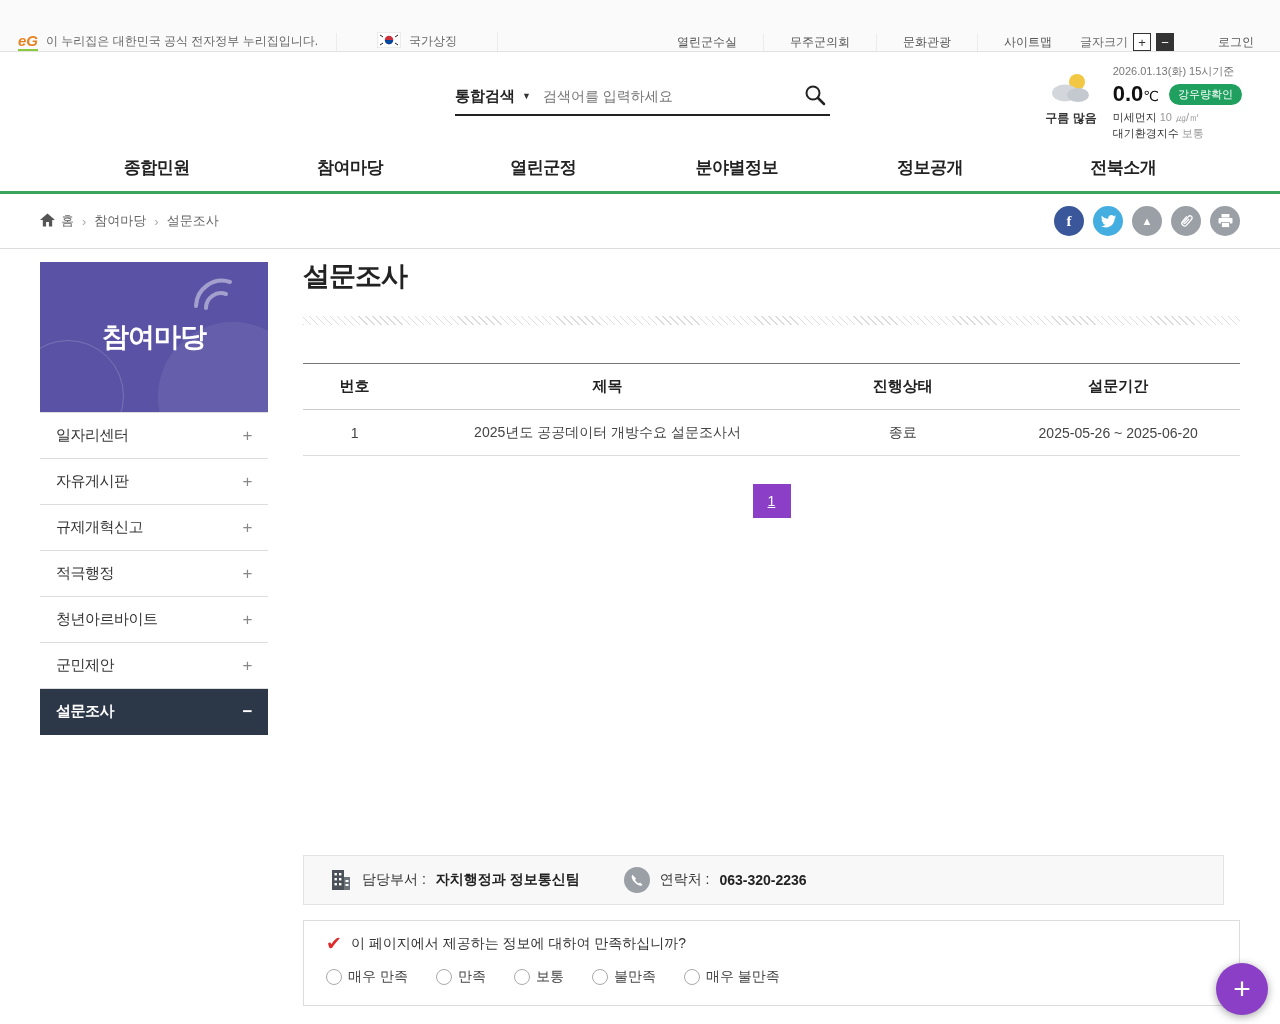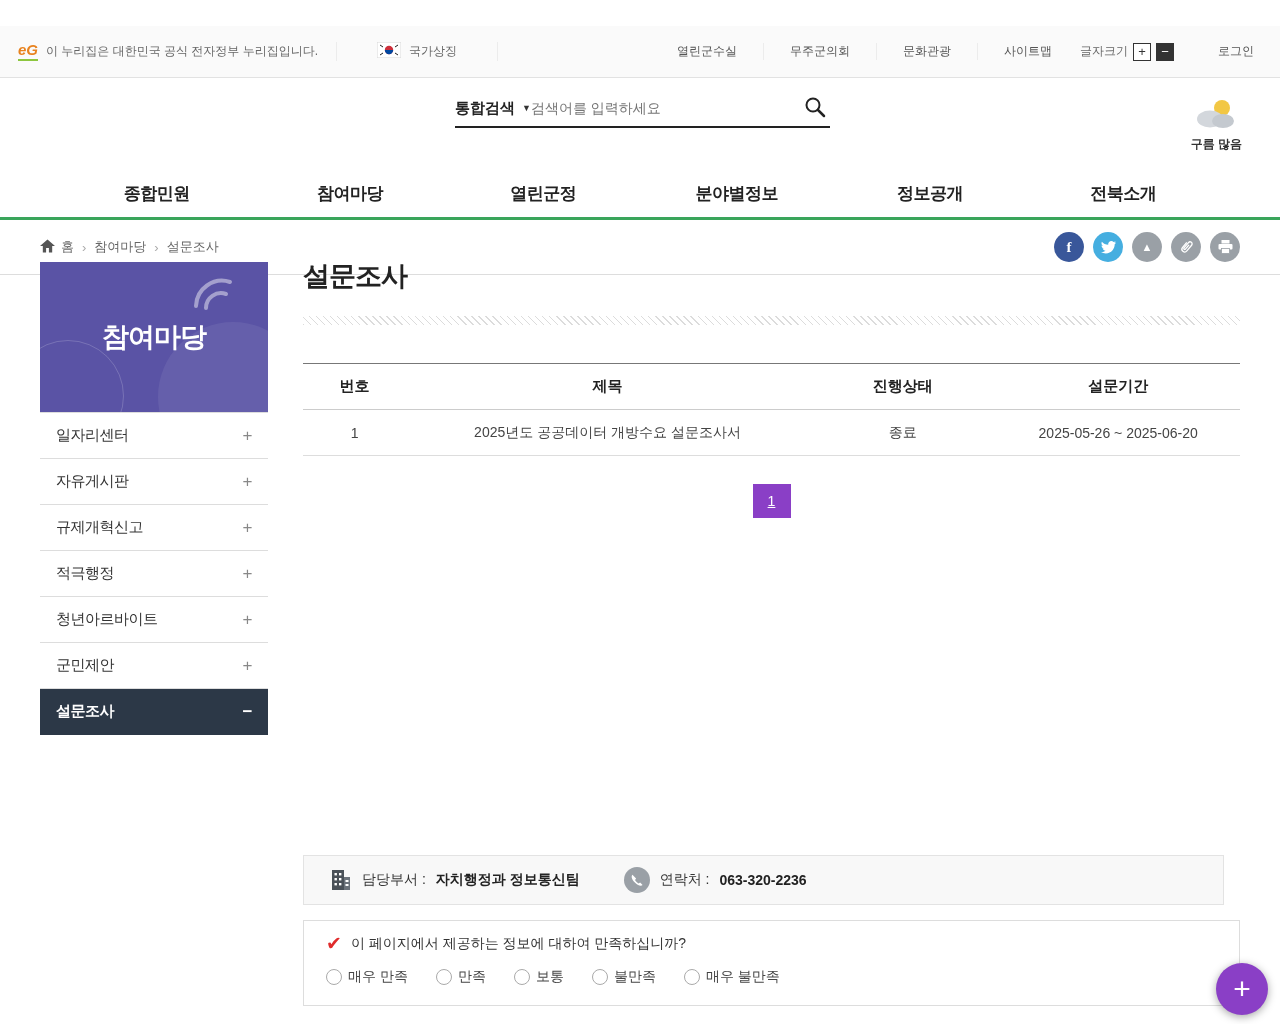--- a/index.html
+++ b/index.html
@@ -1,33 +1,33 @@
 <!DOCTYPE html>
 <html lang="ko"><head>
 <meta charset="utf-8">
 <style>
   * { box-sizing: border-box; margin: 0; padding: 0; }
   body { width:1280px; height:1024px; font-family:"Liberation Sans","DejaVu Sans",sans-serif; background:#fff; color:#333; position:relative; overflow:hidden; }
 
   
-  .utilbar { height:52px; background:#fafafa; border-bottom:1px solid #e2e2e2; display:flex; align-items:center; font-size:12px; color:#666;margin-top:26px; }
+  .utilbar { height:52px; background:#fafafa; border-bottom:1px solid #e2e2e2; display:flex; align-items:flex-end; font-size:12px; color:#666; }
   .ub-cell { display:flex; align-items:center; gap:8px; padding:0 18px; border-right:1px solid #ececec; white-space:nowrap; }
   .ub-spacer { flex:1; border-right:1px solid #ececec; }
   .ub-link { cursor:pointer; color:#555; text-decoration:none; padding:0 26px; }
   .eg-logo { font-weight:bold; font-style:italic; color:#e8821e; font-size:15px; border-bottom:2px solid #8dc63f; line-height:1.1; }
   .fs-btn { width:18px; height:18px; font-size:13px; line-height:1; cursor:pointer; display:flex; align-items:center; justify-content:center; }
   .fs-plus { background:#fff; border:1px solid #333; color:#333; }
   .fs-minus { background:#333; border:1px solid #333; color:#fff; }
 
   
   .header { height:90px; position:relative; background:#fff; }
   .logo { position:absolute; left:38px; top:20px; display:flex; align-items:center; gap:10px; cursor:pointer; }
   .logo-text { font-size:24px; font-weight:bold; color:#2f9e52; letter-spacing:-1px; }
   .logo-text .city { color:#137a47; margin-left:6px; }
-  .search { position:absolute; left:455px; top:12px; width:375px; height:38px; border-bottom:2px solid #222; display:flex; align-items:center; gap:0; }
+  .search { position:absolute; left:455px; top:26px; width:375px; height:38px; border-bottom:2px solid #222; display:flex; align-items:center; gap:12px; }
   .search-cat { font-size:15px; font-weight:bold; color:#222; cursor:pointer; display:flex; align-items:center; gap:7px; }
   .search-arrow { font-size:9px; color:#333; }
   .search-input { flex:1; border:0; outline:0; font-size:14px; background:transparent; color:#0f172a; }
   .search-btn { background:none; border:0; cursor:pointer; padding:0 4px; }
   .weather { position:absolute; right:38px; top:12px; display:flex; gap:16px; }
   .weather-left { text-align:center; padding-top:8px; }
   .w-cond { font-size:12px; font-weight:bold; color:#333; margin-top:2px; }
   .w-date { font-size:11px; color:#777; }
   .w-temp-row { display:flex; align-items:center; gap:10px; margin:2px 0 3px; }
   .w-temp { font-size:22px; font-weight:bold; color:#111; }
@@ -149,20 +149,29 @@
   <div class="weather">
     <div class="weather-left">
       <span>
         <svg width="44" height="32" viewBox="0 0 44 32">
             <circle cx="28" cy="10" r="8" fill="#f2c744"></circle>
             <ellipse cx="16" cy="21" rx="13" ry="8.5" fill="#d3d7dc"></ellipse>
             <ellipse cx="29" cy="23" rx="11" ry="7" fill="#c4c9cf"></ellipse>
           </svg>
       </span>
       <div class="w-cond">구름 많음</div>
+    </div>
+    <div>
+      <div class="w-date">2026.01.13(화) 15시기준</div>
+      <div class="w-temp-row">
+        <span class="w-temp"><span>0.0</span><span style="font-size:14px; font-weight:normal;">℃</span></span>
+        <span class="w-badge">강우량확인</span>
+      </div>
+      <div class="w-line"><span>미세먼지</span> <span class="dim">10 ㎍/㎥</span></div>
+      <div class="w-line"><span>대기환경지수</span> <span class="dim">보통</span></div>
     </div>
   </div>
 </div>
 
 <nav class="gnb">
   <div class="gnb-item">종합민원</div>
   <div class="gnb-item">참여마당</div>
   <div class="gnb-item">열린군정</div>
   <div class="gnb-item">분야별정보</div>
   <div class="gnb-item">정보공개</div>

